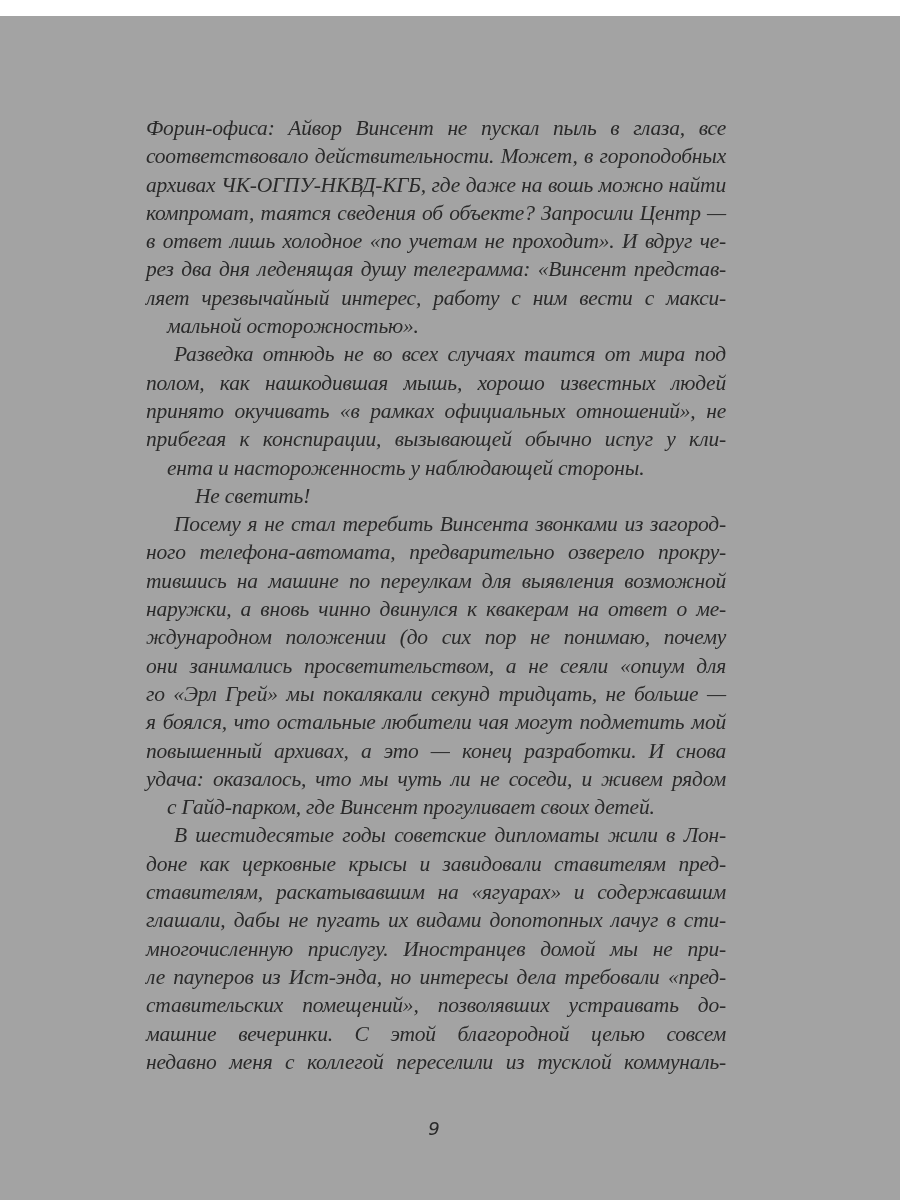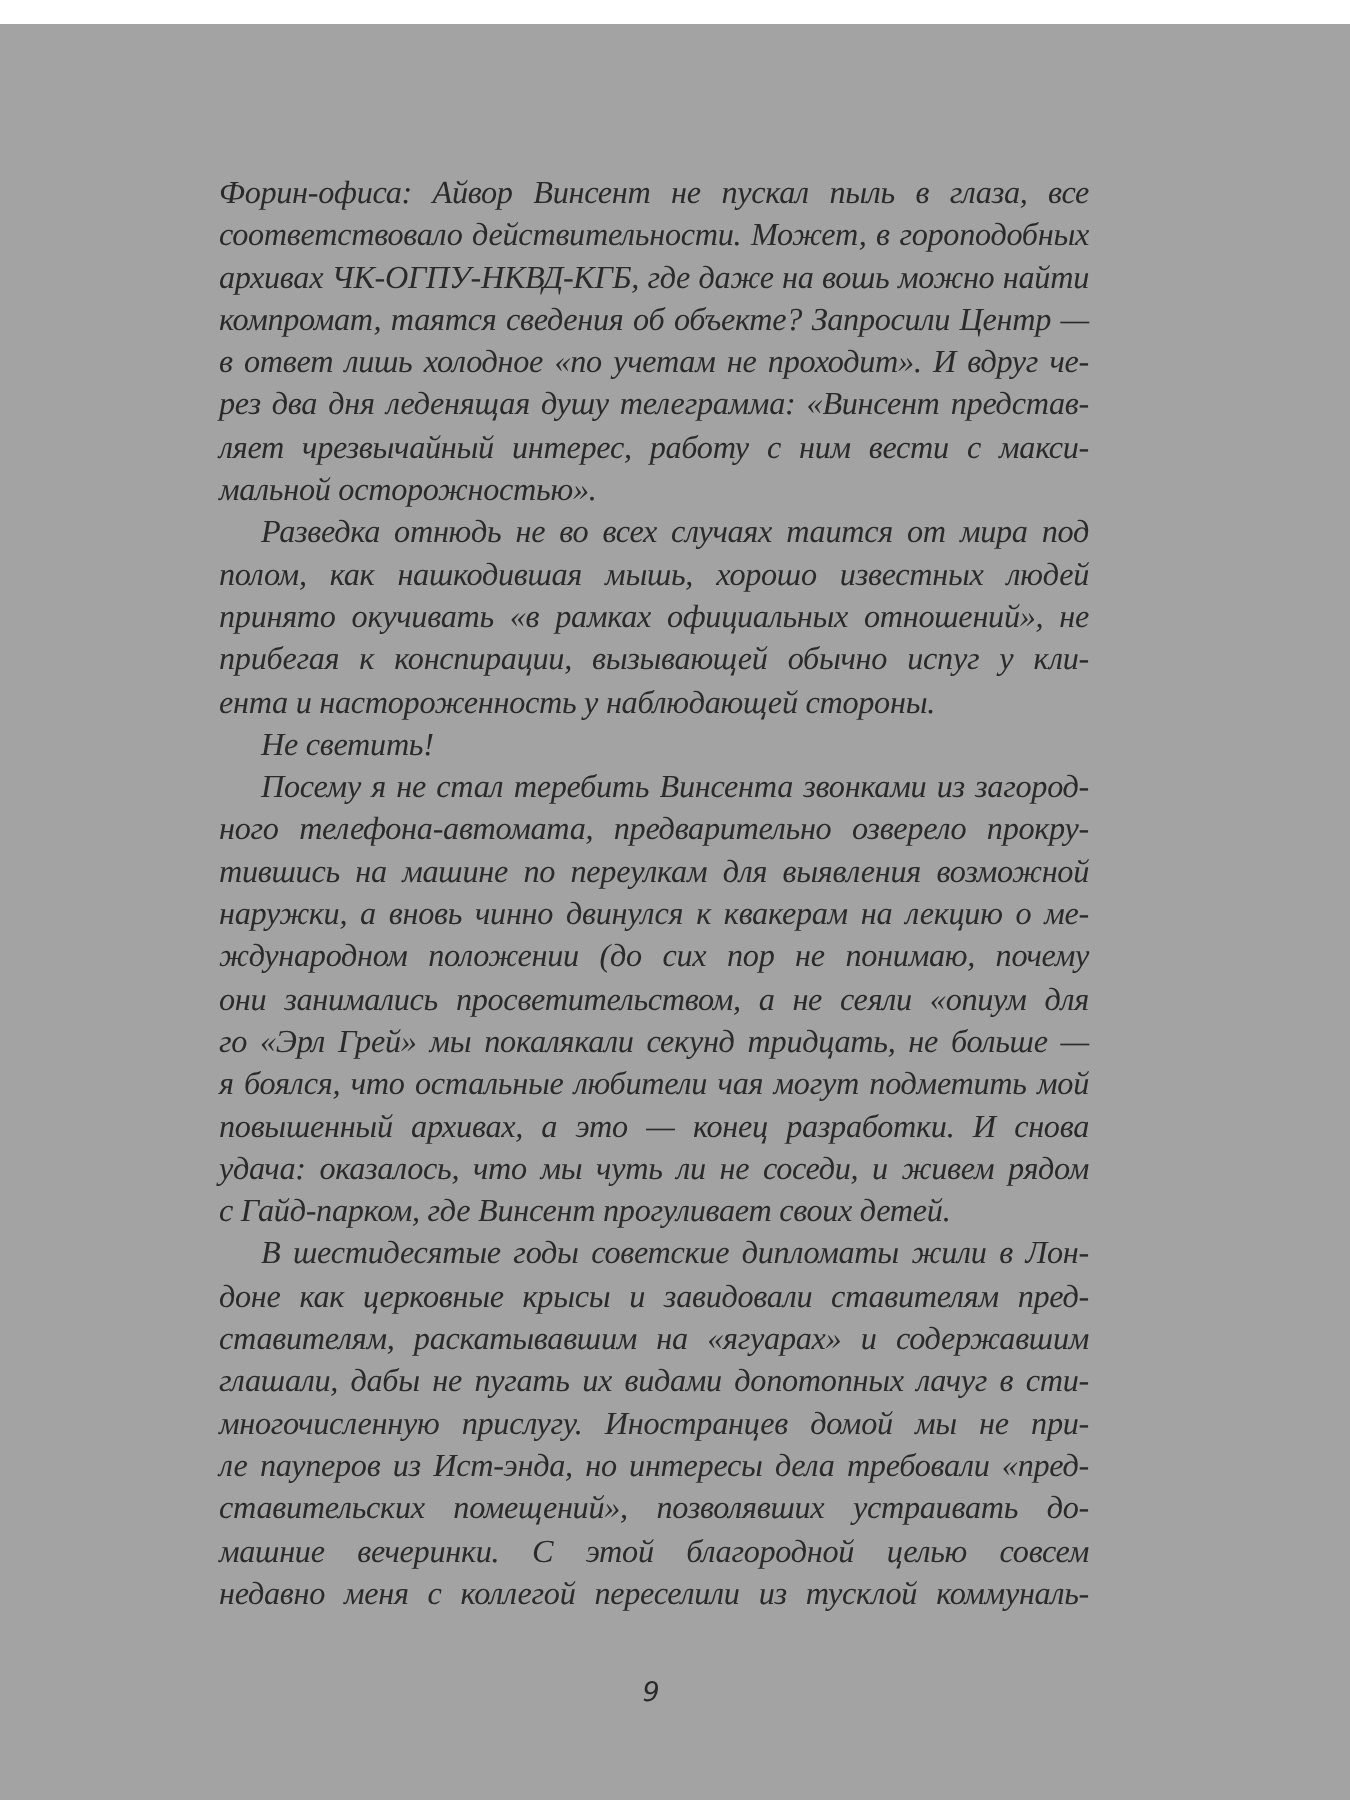--- a/index.html
+++ b/index.html
@@ -16,21 +16,21 @@
       color: #2a2a2a;
     }
     .line {
       display: block;
       height: 28.3px;
       white-space: nowrap;
       text-align: justify;
       text-align-last: justify;
       letter-spacing: -0.2px;
     }
-    .line.last { text-align-last: left; }
+    .line.last { text-align-last: left; margin-left: 21px; }
     .line.indent { padding-left: 28px; }
     .page-number {
       position: absolute;
       left: 0;
       width: 868px;
       top: 1102px;
       text-align: center;
       font-family: "DejaVu Sans", sans-serif;
       font-size: 18px;
       color: #2a2a2a;
@@ -51,21 +51,21 @@
       <span class="line last">мальной осторожностью».</span>
       <span class="line indent">Разведка отнюдь не во всех случаях таится от мира под</span>
       <span class="line">полом, как нашкодившая мышь, хорошо известных людей</span>
       <span class="line">принято окучивать «в рамках официальных отношений», не</span>
       <span class="line">прибегая к конспирации, вызывающей обычно испуг у кли-</span>
       <span class="line last">ента и настороженность у наблюдающей стороны.</span>
       <span class="line indent last">Не светить!</span>
       <span class="line indent">Посему я не стал теребить Винсента звонками из загород-</span>
       <span class="line">ного телефона-автомата, предварительно озверело прокру-</span>
       <span class="line">тившись на машине по переулкам для выявления возможной</span>
-      <span class="line">наружки, а вновь чинно двинулся к квакерам на лекцию о ме-</span>
+      <span class="line">наружки, а вновь чинно двинулся к квакерам на ответ о ме-</span>
       <span class="line">ждународном положении (до сих пор не понимаю, почему</span>
       <span class="line">они занимались просветительством, а не сеяли «опиум для</span>
       <span class="line">го «Эрл Грей» мы покалякали секунд тридцать, не больше —</span>
       <span class="line">я боялся, что остальные любители чая могут подметить мой</span>
       <span class="line">повышенный архивах, а это — конец разработки. И снова</span>
       <span class="line">удача: оказалось, что мы чуть ли не соседи, и живем рядом</span>
       <span class="line last">с Гайд-парком, где Винсент прогуливает своих детей.</span>
       <span class="line indent">В шестидесятые годы советские дипломаты жили в Лон-</span>
       <span class="line">доне как церковные крысы и завидовали ставителям пред-</span>
       <span class="line">ставителям, раскатывавшим на «ягуарах» и содержавшим</span>

